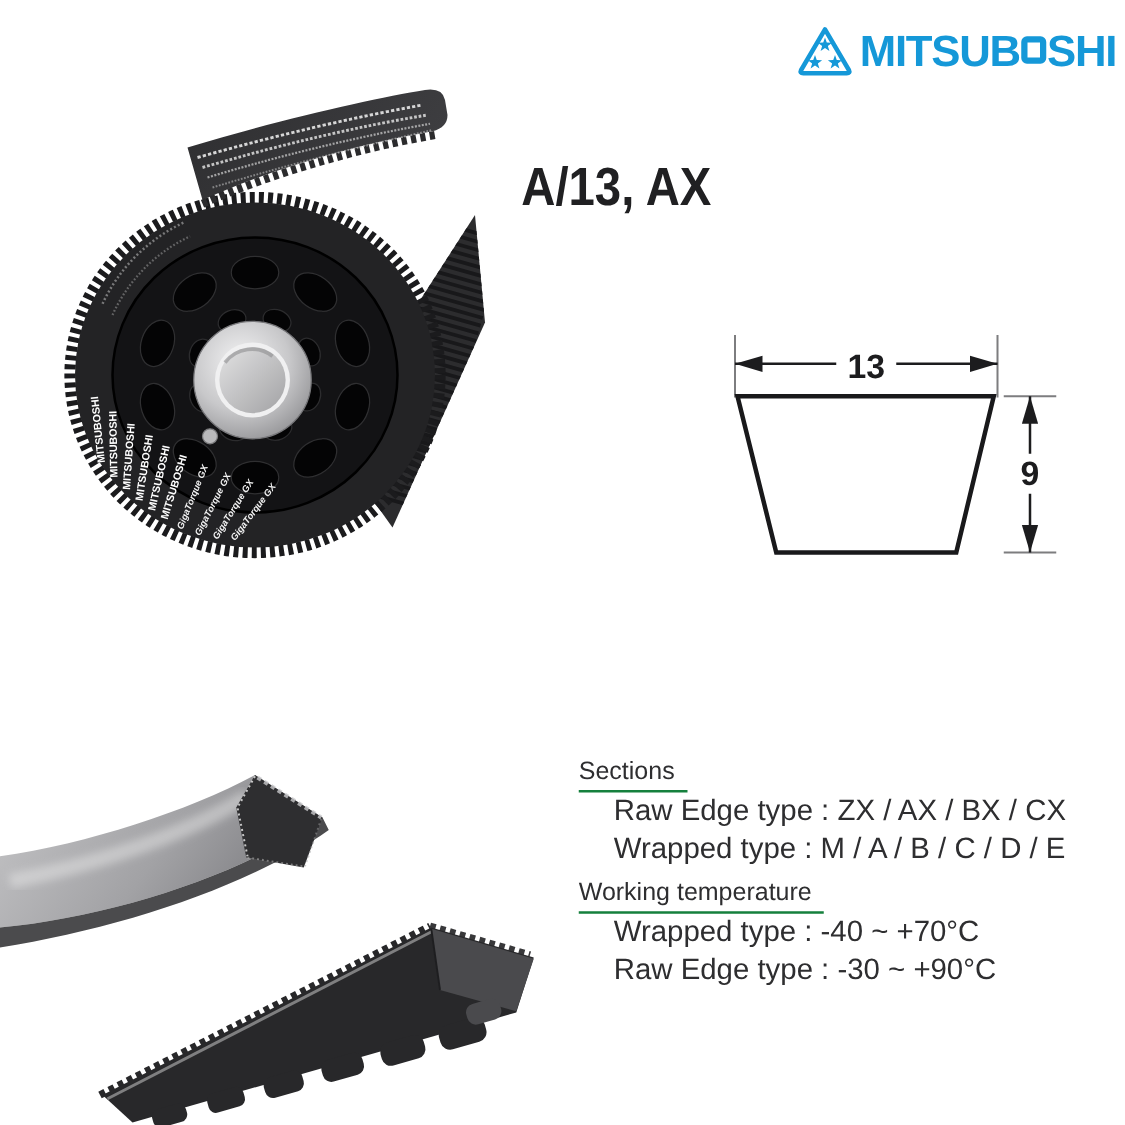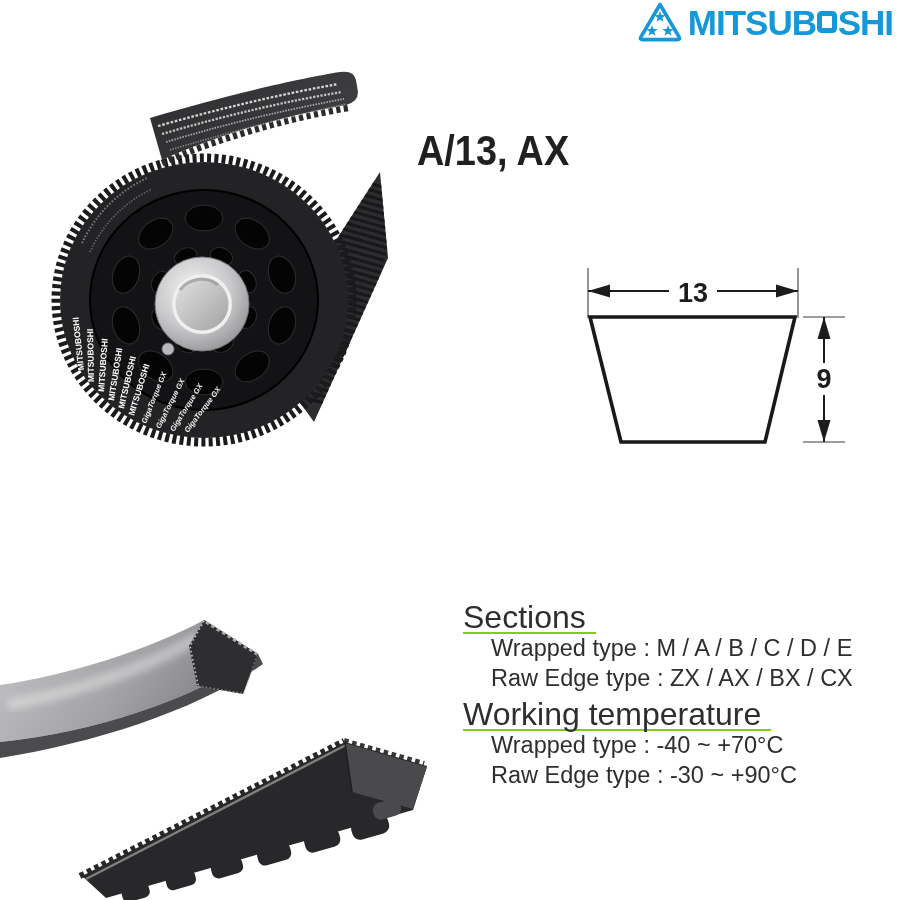--- a/index.html
+++ b/index.html
@@ -1,36 +1,36 @@
 <!DOCTYPE html>
 <html><head>
 <meta charset="utf-8">
 <style>
   html,body{margin:0;padding:0;background:#fff;}
   .canvas{
     position:relative;width:900px;height:900px;background:#ffffff;overflow:hidden;
     font-family:"Liberation Sans","DejaVu Sans",sans-serif;
   }
   
-  .logo{position:absolute;top:1px;right:7px;display:flex;align-items:center;gap:6px;color:#1598d8;}
+  .logo{position:absolute;top:20px;right:7px;display:flex;align-items:center;gap:6px;color:#1598d8;}
   .logo-text{font-size:35px;font-weight:bold;letter-spacing:-1px;white-space:nowrap;line-height:1;}
   .logo-o{display:inline-block;width:0.58em;height:0.62em;border:0.165em solid currentColor;
           border-radius:0.13em;margin:0 0.02em;position:relative;top:-1.5px;box-sizing:border-box;}
   
   .title{position:absolute;left:417px;top:126px;font-size:43px;font-weight:bold;color:#202022;
          transform:scaleX(.88);transform-origin:left top;white-space:nowrap;letter-spacing:0;}
   
   .photo-top{position:absolute;left:22px;top:52px;}
   .diagram{position:absolute;left:583px;top:258px;}
   .photo-bottom{position:absolute;left:0px;top:585px;}
   
   .specs{position:absolute;left:463px;top:597px;width:430px;color:#2e2e30;}
   .spec-group{margin:0 0 1px 0;}
-  .spec-heading{display:inline-block;font-size:32px;line-height:29px;margin-top:6px;
-                border-bottom:2px solid #84cc16;padding:0 10px 0 0;}
+  .spec-heading{display:inline-block;font-size:20px;line-height:29px;margin-top:6px;
+                border-bottom:2px solid #15803d;padding:0 10px 0 0;}
   .spec-line{font-size:23.5px;line-height:29.5px;padding-left:28px;white-space:nowrap;}
   .dim-label{font-family:"Liberation Sans","DejaVu Sans",sans-serif;font-weight:bold;font-size:27px;fill:#1c1c1e;}
   .rim-text{font-family:"Liberation Sans","DejaVu Sans",sans-serif;font-weight:bold;fill:#ffffff;}
   .rim-text-italic{font-family:"Liberation Sans","DejaVu Sans",sans-serif;font-style:italic;font-weight:bold;fill:#f2f2f2;}
 </style>
 </head>
 <body>
 
 <div class="canvas">
 
@@ -202,22 +202,22 @@
         <rect x="303" y="246" width="36" height="19" rx="7.5" transform="rotate(-16 321 251)"></rect>
         <rect x="350" y="232" width="38" height="20" rx="8" transform="rotate(-16 369 238)"></rect>
       </g>
       <rect x="372" y="216" width="28" height="17" rx="7" transform="rotate(-16 386 221)" fill="#4a4a4d"></rect>
     </g>
   </svg>
 
   <div class="specs">
     <div class="spec-group">
       <div class="spec-heading">Sections</div>
+      <div class="spec-line">Raw Edge type : ZX / AX / BX / CX</div>
       <div class="spec-line">Wrapped type : M / A / B / C / D / E</div>
-      <div class="spec-line">Raw Edge type : ZX / AX / BX / CX</div>
     </div>
     <div class="spec-group">
       <div class="spec-heading">Working temperature</div>
       <div class="spec-line">Wrapped type : -40 ~ +70°C</div>
       <div class="spec-line">Raw Edge type : -30 ~ +90°C</div>
     </div>
     <div class="spec-group">
     </div>
   </div>
 

